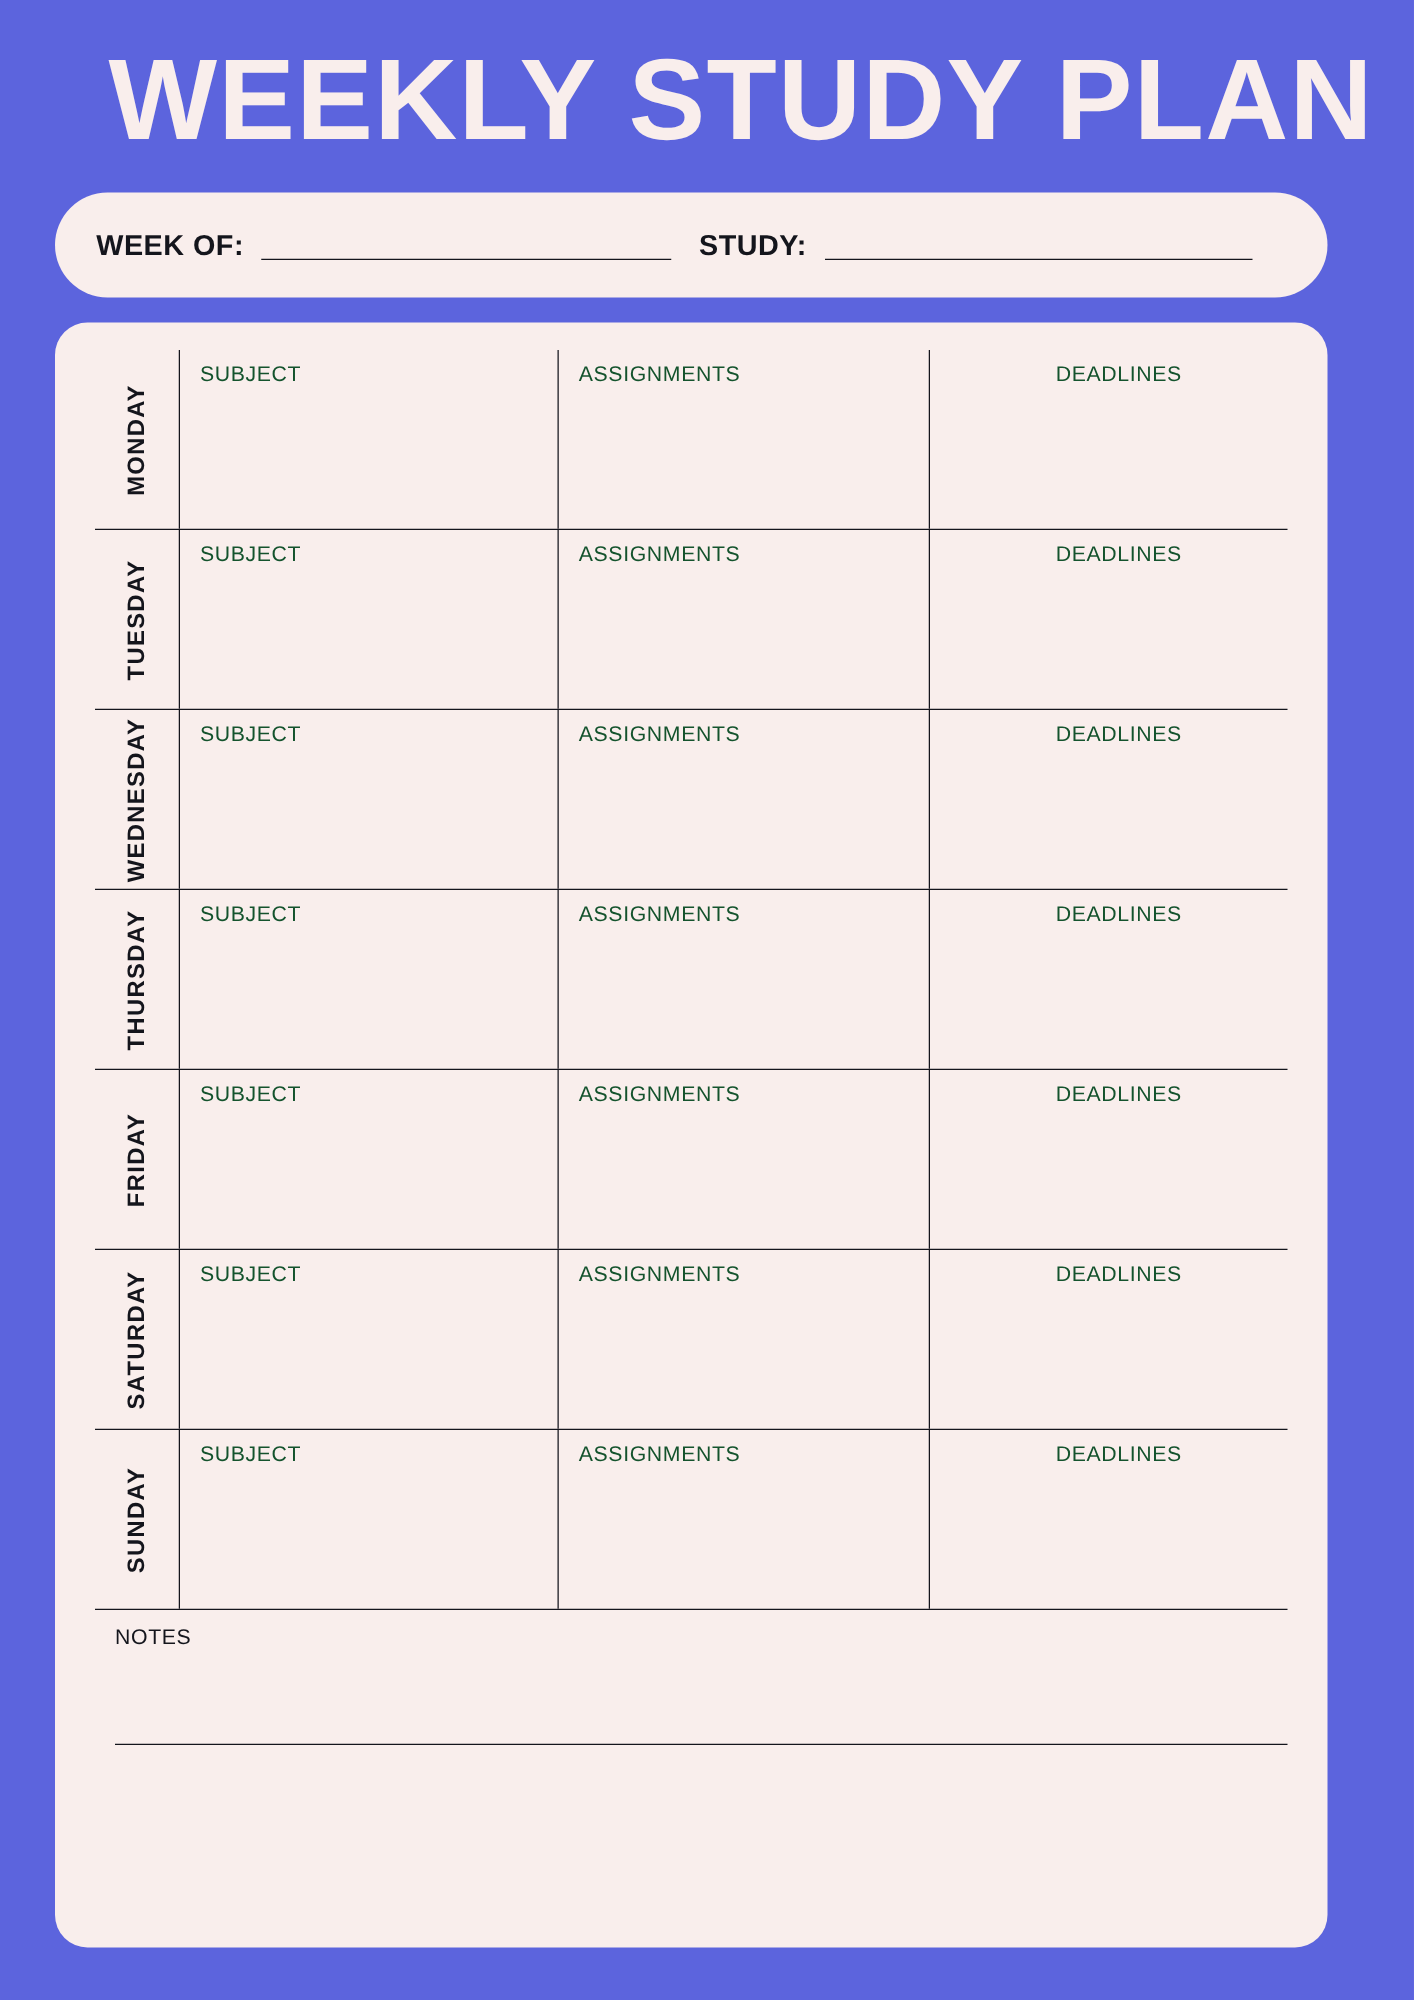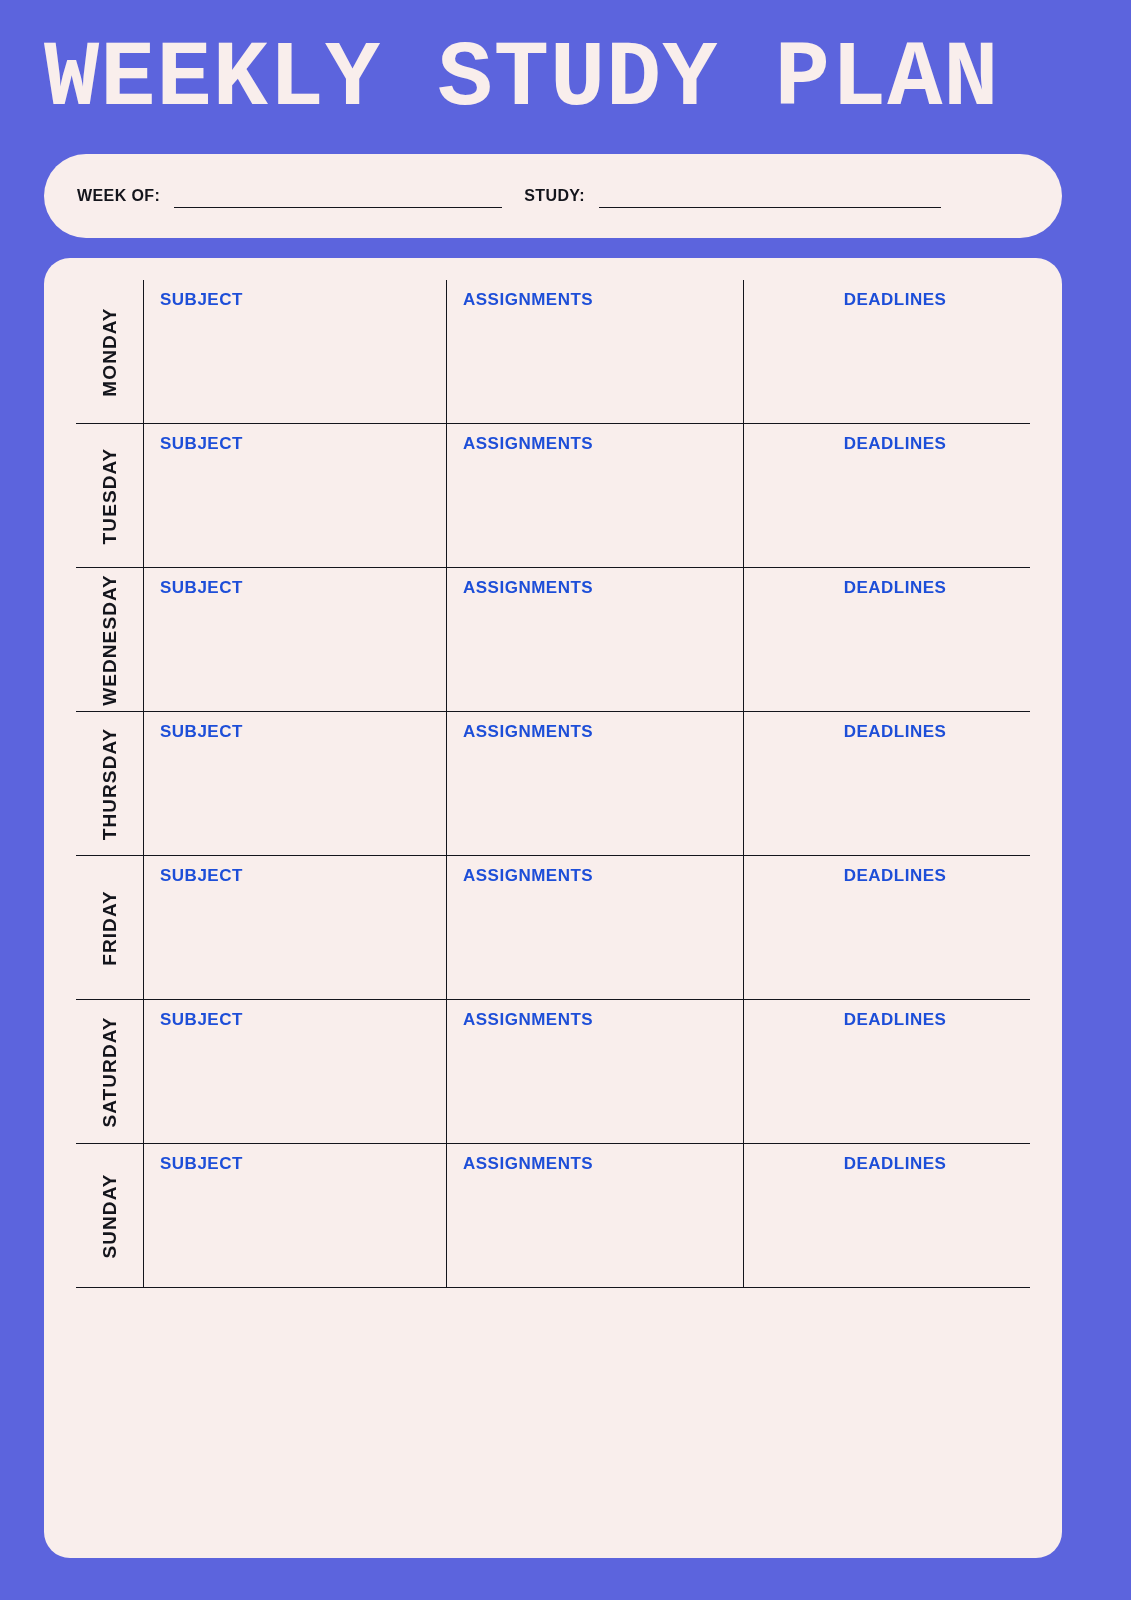--- a/index.html
+++ b/index.html
@@ -13,47 +13,48 @@
     position: relative;
     width: 1131px;
     height: 1600px;
     background: #5c64dd;
     overflow: hidden;
   }
 
   
   .title {
     position: absolute;
-    left: 44px;
+    left: 56px;
     top: 26px;
     width: 1043px;
     height: 108px;
     color: #f9eeec;
     font-size: 92px;
     font-weight: bold;
     letter-spacing: 1px;
     line-height: 108px;
     white-space: nowrap;
-    font-family: Liberation Mono, monospace;
+    font-family: Liberation Sans, sans-serif;
+    text-align: right;
   }
 
   
   .info-bar {
     position: absolute;
     left: 44px;
     top: 154px;
     width: 1018px;
     height: 84px;
     background: #f9eeec;
     border-radius: 42px;
     display: flex;
     align-items: center;
   }
   .info-label {
-    font-size: 16px;
+    font-size: 23px;
     font-weight: bold;
     color: #14151c;
     letter-spacing: 0.4px;
   }
   .lbl-week { margin-left: 33px; }
   .lbl-month { margin-left: 22px; }
   .rule {
     height: 1px;
     background: #14151c;
     align-self: flex-end;
@@ -119,23 +120,22 @@
   .col-assign {
     flex: 0 0 297px;
     border-right: 1.5px solid #14151c;
   }
   .col-dead {
     flex: 1 1 auto;
     text-align: center;
   }
   .col-head {
     font-size: 17px;
-    color: #1d4ed8;
+    color: #14532d;
     letter-spacing: 0.5px;
-    font-weight: bold;
   }
 
   
   .notes {
     position: relative;
     height: 130px;
   }
   .notes-label {
     position: absolute;
     left: 16px;
@@ -268,16 +268,20 @@
           <div class="col-head">SUBJECT</div>
         </div>
         <div class="col col-assign">
           <div class="col-head">ASSIGNMENTS</div>
         </div>
         <div class="col col-dead">
           <div class="col-head">DEADLINES</div>
         </div>
       </div>
 
+      <div class="notes">
+        <div class="notes-label">NOTES</div>
+        <div class="notes-rule"></div>
+      </div>
 
     </div>
   </div>
 </div>
 
 </body></html>

